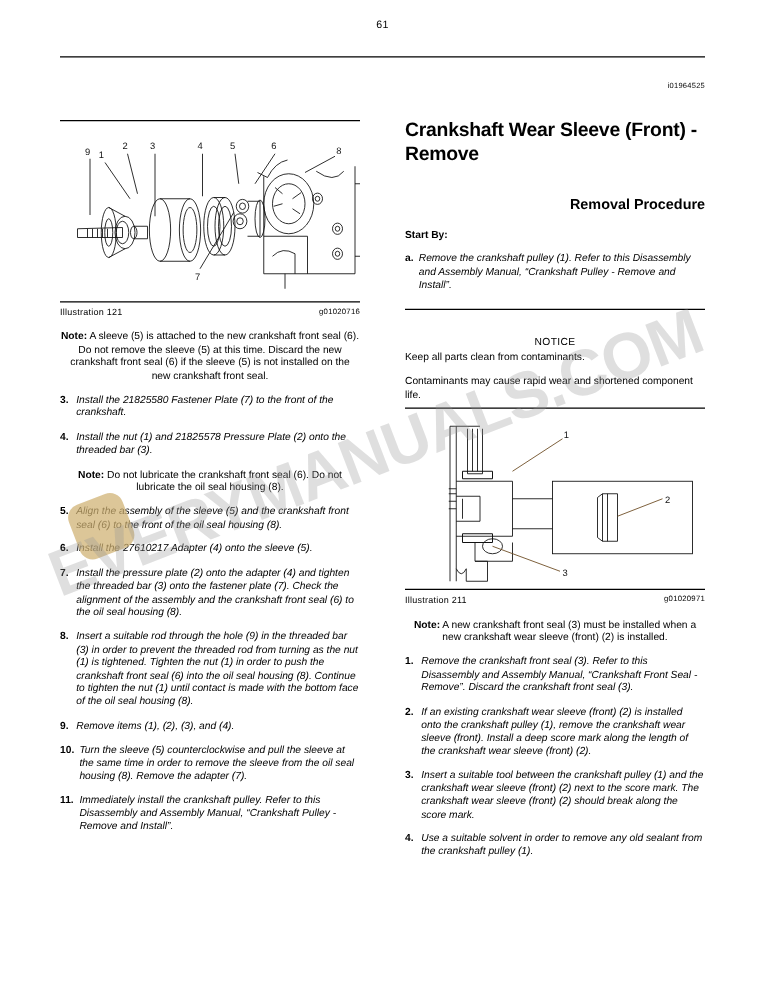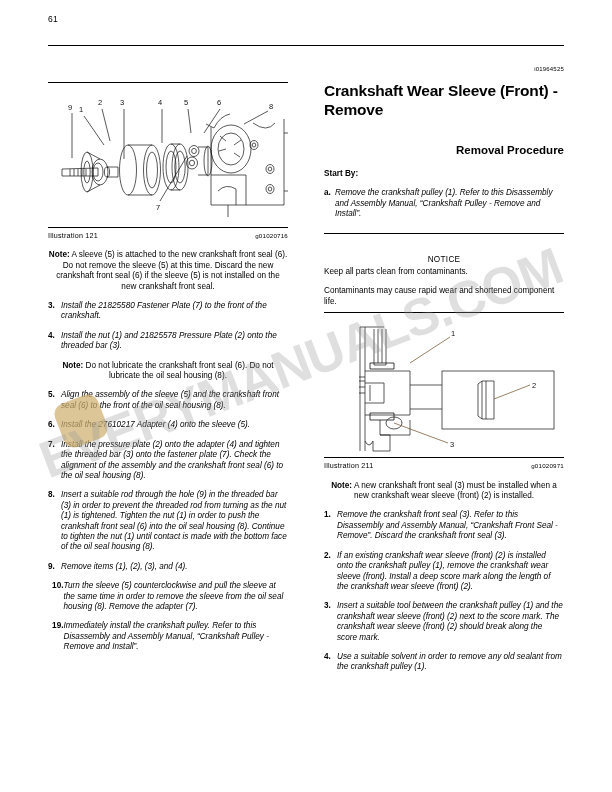--- a/index.html
+++ b/index.html
@@ -18,21 +18,21 @@
     background: #ffffff;
     overflow: hidden;
   }
 
   
   .header {
     position: absolute;
     left: 48px;
     top: 14px;
     width: 516px;
-    text-align: left;
+    text-align: center;
   }
   .header-pageno {
     font-size: 8.5px;
     line-height: 11px;
     letter-spacing: .2px;
   }
   .header-section {
     font-size: 8.5px;
     line-height: 12px;
     letter-spacing: .35px;
@@ -52,20 +52,21 @@
     letter-spacing: .2px;
     color: #000;
   }
 
   
   .col {
     position: absolute;
     width: 240px;
     font-size: 8.2px;
     line-height: 10.4px;
+    margin-top: 14px;
   }
   .col-left  { left: 48px;  top: 82px; }
   .col-right { left: 324px; top: 82px; }
 
   
   .fig-rule-top {
     border-top: 0.8px solid #000;
     width: 240px;
   }
   .fig-rule-bottom {
@@ -124,21 +125,21 @@
   .li {
     display: flex;
     margin-top: 9px;
   }
   .li-num {
     flex: 0 0 auto;
     font-weight: bold;
     min-width: 13px;
     text-align: left;
   }
-  .li-num.wide { min-width: 15.5px; text-align: right; }
+  .li-num.wide { min-width: 15.5px; }
   .li-body { flex: 1 1 auto; font-style: italic; }
 
   .li-alpha .li-num { min-width: 11px; }
 
   
   .notice {
     margin-top: 13px;
     border-top: 0.9px solid #000;
     border-bottom: 0.9px solid #000;
     padding: 19px 0 5px 0;
@@ -327,21 +328,21 @@
       <span class="li-num">9.</span>
       <span class="li-body">Remove items (1), (2), (3), and (4).</span>
     </div>
 
     <div class="li">
       <span class="li-num wide">10.</span>
       <span class="li-body">Turn the sleeve (5) counterclockwise and pull the sleeve at the same time in order to remove the sleeve from the oil seal housing (8). Remove the adapter (7).</span>
     </div>
 
     <div class="li">
-      <span class="li-num wide">19.</span>
+      <span class="li-num wide">11.</span>
       <span class="li-body">Immediately install the crankshaft pulley. Refer to this Disassembly and Assembly Manual, “Crankshaft Pulley - Remove and Install”.</span>
     </div>
 
   </div>
 
   <div class="col col-right">
 
     <h1 class="title">Crankshaft Wear Sleeve (Front) - Remove</h1>
 
     <h2 class="subhead">Removal Procedure</h2>

